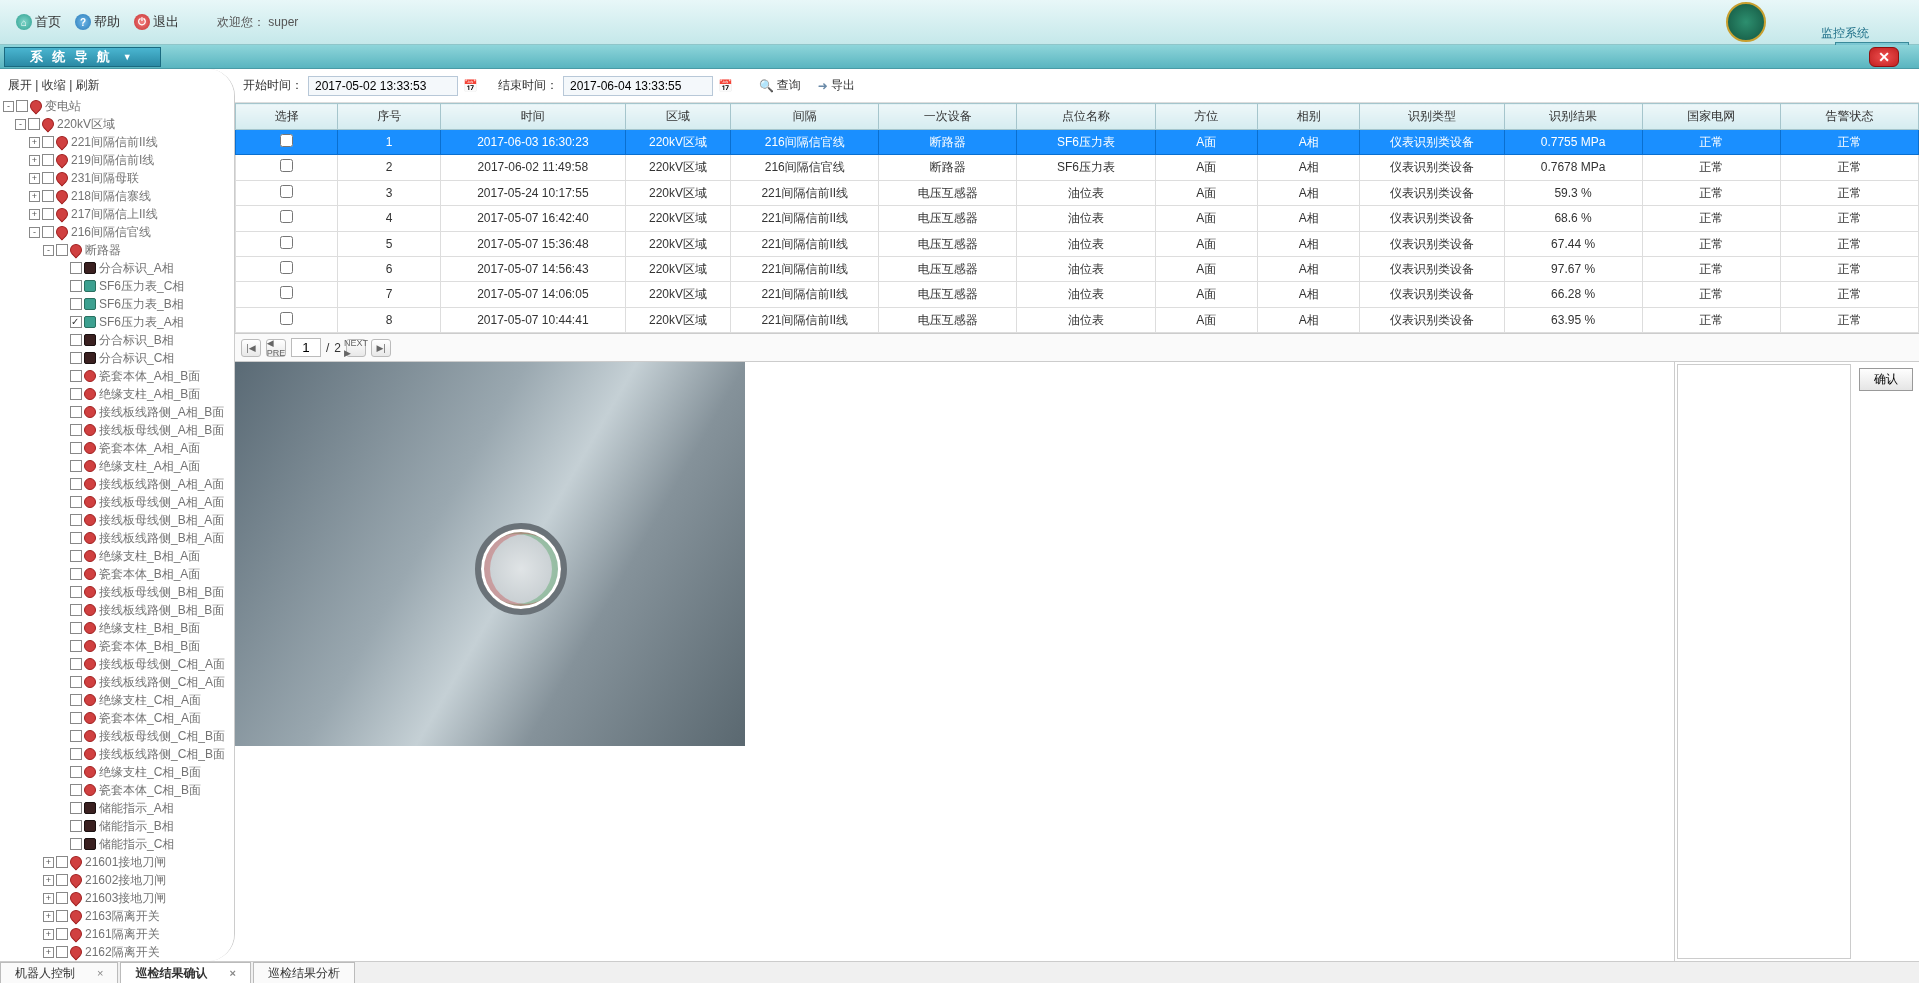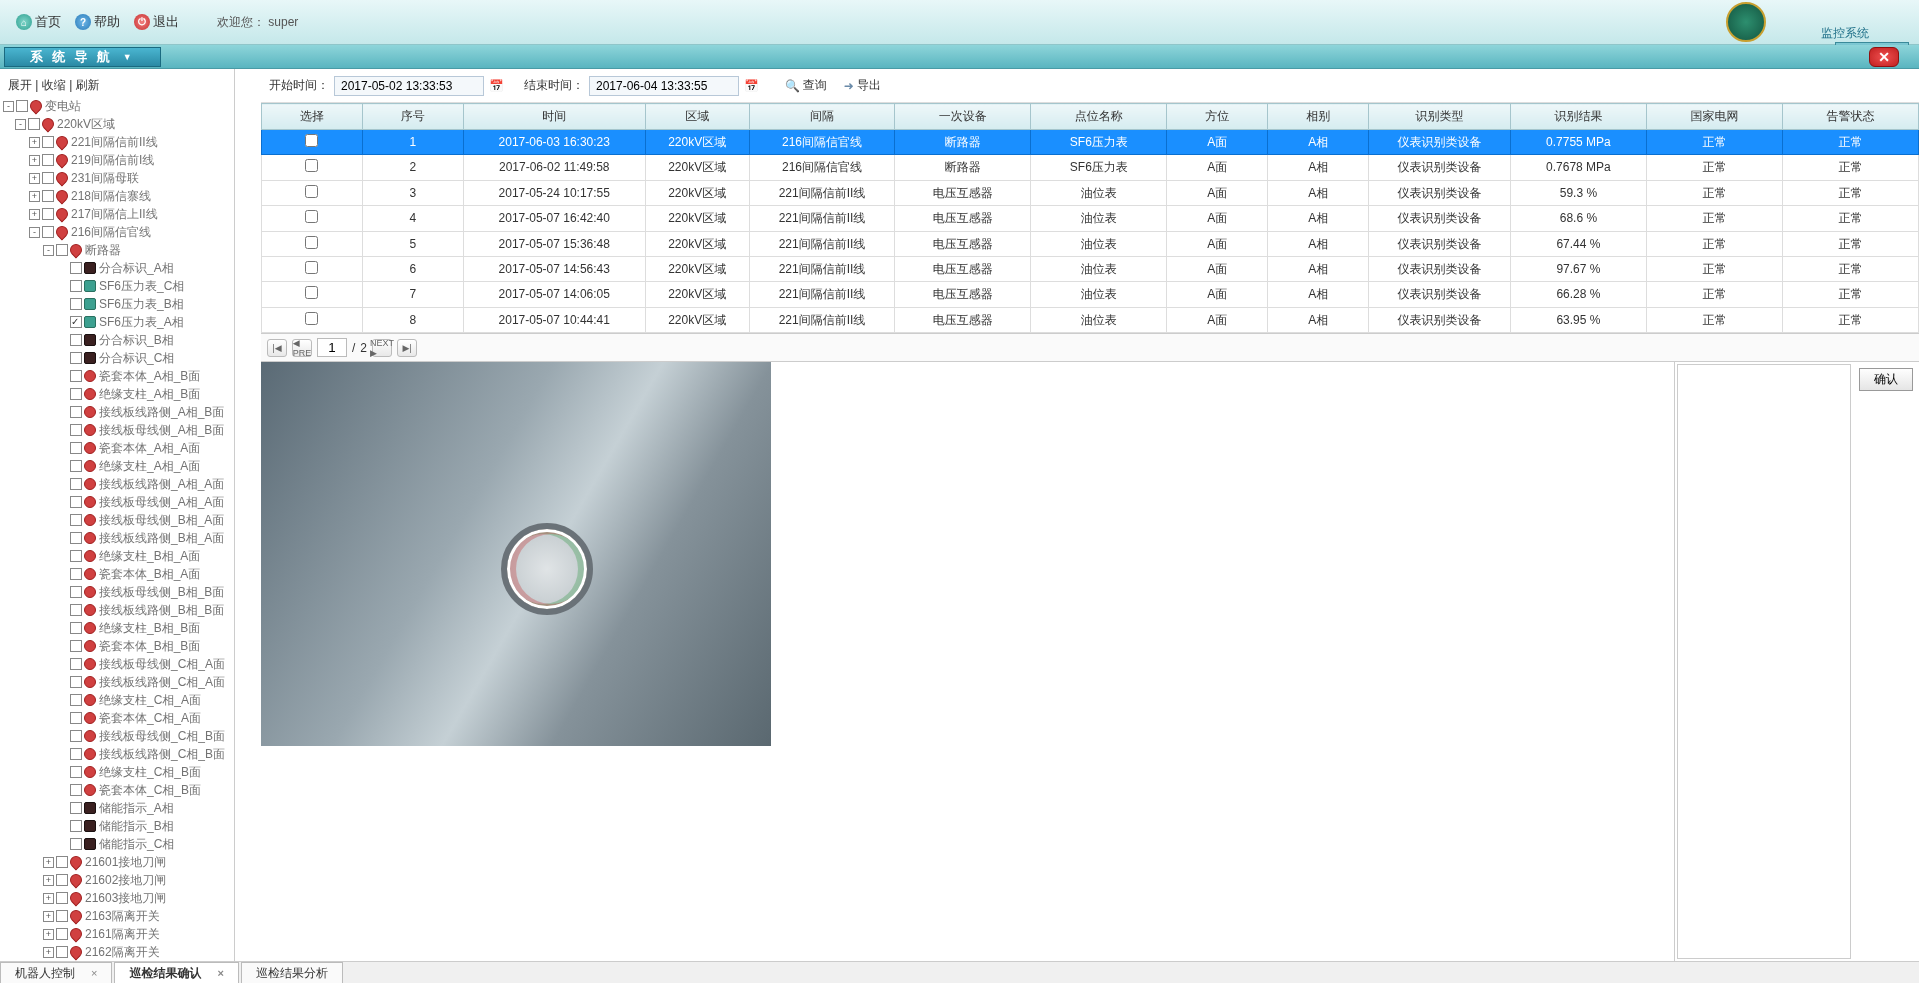--- a/index.html
+++ b/index.html
@@ -25,42 +25,42 @@
 
 .nav-ribbon { height: 24px; background: linear-gradient(to bottom, #8ed5da 0%, #5ab5c0 100%); display: flex; align-items: center; border-bottom: 1px solid #4a9aa5; position: relative; }
 .nav-dropdown { background: linear-gradient(to bottom, #4ab5d0, #2a8aa5); color: #fff; height: 20px; display: flex; align-items: center; padding: 0 25px; margin-left: 4px; font-size: 13px; border: 1px solid #1a6a80; cursor: pointer; font-weight: bold; letter-spacing: 3px; font-family: Liberation Serif, serif; }
 .nav-dropdown::after { content: "▼"; margin-left: 10px; font-size: 9px; }
 .close-btn { position: absolute; right: 20px; width: 30px; height: 20px; background: radial-gradient(#f05050, #c02020); border-radius: 6px; color: #fff; display: flex; align-items: center; justify-content: center; font-weight: bold; cursor: pointer; border: 1px solid #901010; font-size: 14px; }
 
 
 .main-layout { display: flex; height: calc(100vh - 45px - 24px - 22px); }
 
 
-.tree-panel { width: 235px; border-right: 1px solid #ccc; overflow-y: auto; padding: 5px 3px; background: #fff; }
+.tree-panel { width: 235px; border-right: 1px solid #ccc; overflow-y: auto; padding: 5px 3px; background: #fff; border-radius: 27px; }
 .tree-toolbar { padding: 3px 5px; font-size: 12px; color: #333; }
 .tree-toolbar span { cursor: pointer; }
 .tree-node { display: flex; align-items: center; padding: 1px 0; white-space: nowrap; cursor: pointer; line-height: 16px; }
 .tree-toggle { width: 11px; height: 11px; border: 1px solid #888; display: inline-flex; align-items: center; justify-content: center; font-size: 9px; margin-right: 2px; background: #fff; color: #555; line-height: 1; flex-shrink: 0; }
 .tree-spacer { width: 13px; display: inline-block; flex-shrink: 0; }
 .tree-check { width: 12px; height: 12px; border: 1px solid #888; margin-right: 2px; background: #fff; flex-shrink: 0; }
 .tree-check.checked::after { content: "✓"; font-size: 10px; color: #333; display: block; line-height: 10px; }
 .tree-icon { width: 12px; height: 12px; margin-right: 3px; flex-shrink: 0; }
 .pin-red { background: #d04040; border-radius: 50% 50% 50% 0; transform: rotate(-45deg); border: 1px solid #a02020; }
 .pin-teal { background: #3da090; border-radius: 2px; border: 1px solid #2a7060; }
 .dot-red { background: #d04040; border-radius: 50%; border: 1px solid #a02020; }
 .dot-dark { background: #3a2020; border-radius: 2px; border: 1px solid #1a1010; }
 .tree-label { font-size: 12px; color: #737373; }
 .indent-0 { padding-left: 0px; }
 .indent-1 { padding-left: 12px; }
 .indent-2 { padding-left: 26px; }
 .indent-3 { padding-left: 40px; }
 .indent-4 { padding-left: 54px; }
 
 
-.content-panel { flex: 1; display: flex; flex-direction: column; overflow: hidden; margin-left: 26px; }
+.content-panel { flex: 1; display: flex; flex-direction: column; overflow: hidden; }
 
 
 .filter-bar { padding: 6px 8px; border-bottom: 1px solid #ddd; display: flex; align-items: center; gap: 5px; font-size: 12px; }
 .filter-bar input[type="text"] { border: 1px solid #b8c8d8; padding: 2px 6px; font-size: 12px; width: 150px; background: #f4f8fb; }
 .filter-btn { display: inline-flex; align-items: center; gap: 3px; cursor: pointer; padding: 2px 6px; }
 .filter-btn .ficon { font-size: 12px; color: #6a8aa8; }
 
 
 .table-wrap { overflow: auto; border-bottom: 1px solid #ccc; }
 table.data-table { width: 100%; border-collapse: collapse; font-size: 12px; }
@@ -79,21 +79,21 @@
 .image-pane { flex: 1; background: #fff; padding: 0; overflow: hidden; display: flex; }
 .gauge-img { width: 510px; height: 384px; background: linear-gradient(120deg, #5a6a75 0%, #9aa8b0 40%, #c5d0d5 55%, #85929a 70%, #5a6870 100%); position: relative; margin: 0; }
 .gauge-img::after { content: ""; position: absolute; left: 47%; top: 42%; width: 80px; height: 80px; border-radius: 50%; background: radial-gradient(#e0e4e6, #bac2c6); border: 6px solid #6a7278; box-shadow: inset 0 0 0 3px #fff, inset 4px 0 0 5px rgba(200,40,40,0.3), inset -4px 0 0 5px rgba(40,150,60,0.3); }
 .side-pane { width: 245px; border-left: 1px solid #ccc; display: flex; flex-direction: row; }
 .side-input-area { flex: 1; border: 1px solid #ccc; margin: 2px; background: #fff; }
 .side-btn-row { padding: 6px; text-align: center; }
 .confirm-btn { padding: 2px 14px; border: 1px solid #999; background: linear-gradient(#fefefe, #e5e5e5); cursor: pointer; font-size: 12px; }
 
 
 .bottom-tabs { height: 22px; background: #f0f0f0; border-top: 1px solid #ccc; display: flex; align-items: stretch; }
-.btab { padding: 3px 14px; border: 1px solid #bbb; border-bottom: none; background: #fafafa; font-size: 12px; cursor: pointer; margin-right: 2px; display: flex; align-items: center; gap: 12px; }
+.btab { padding: 3px 14px; border: 1px solid #bbb; border-bottom: none; background: #fafafa; font-size: 12px; cursor: pointer; margin-right: 2px; display: flex; align-items: center; gap: 18px; }
 .btab.active { background: #fff; font-weight: bold; }
 .btab .x { color: #888; font-size: 11px; cursor: pointer; margin-left: 4px; }
 
 ::-webkit-scrollbar { width: 16px; height: 16px; }
 ::-webkit-scrollbar-track { background: #f0f0f0; border: 1px solid #ddd; }
 ::-webkit-scrollbar-thumb { background: #c5c5c5; border: 1px solid #aaa; }
 </style>
 </head>
 <body>
 

